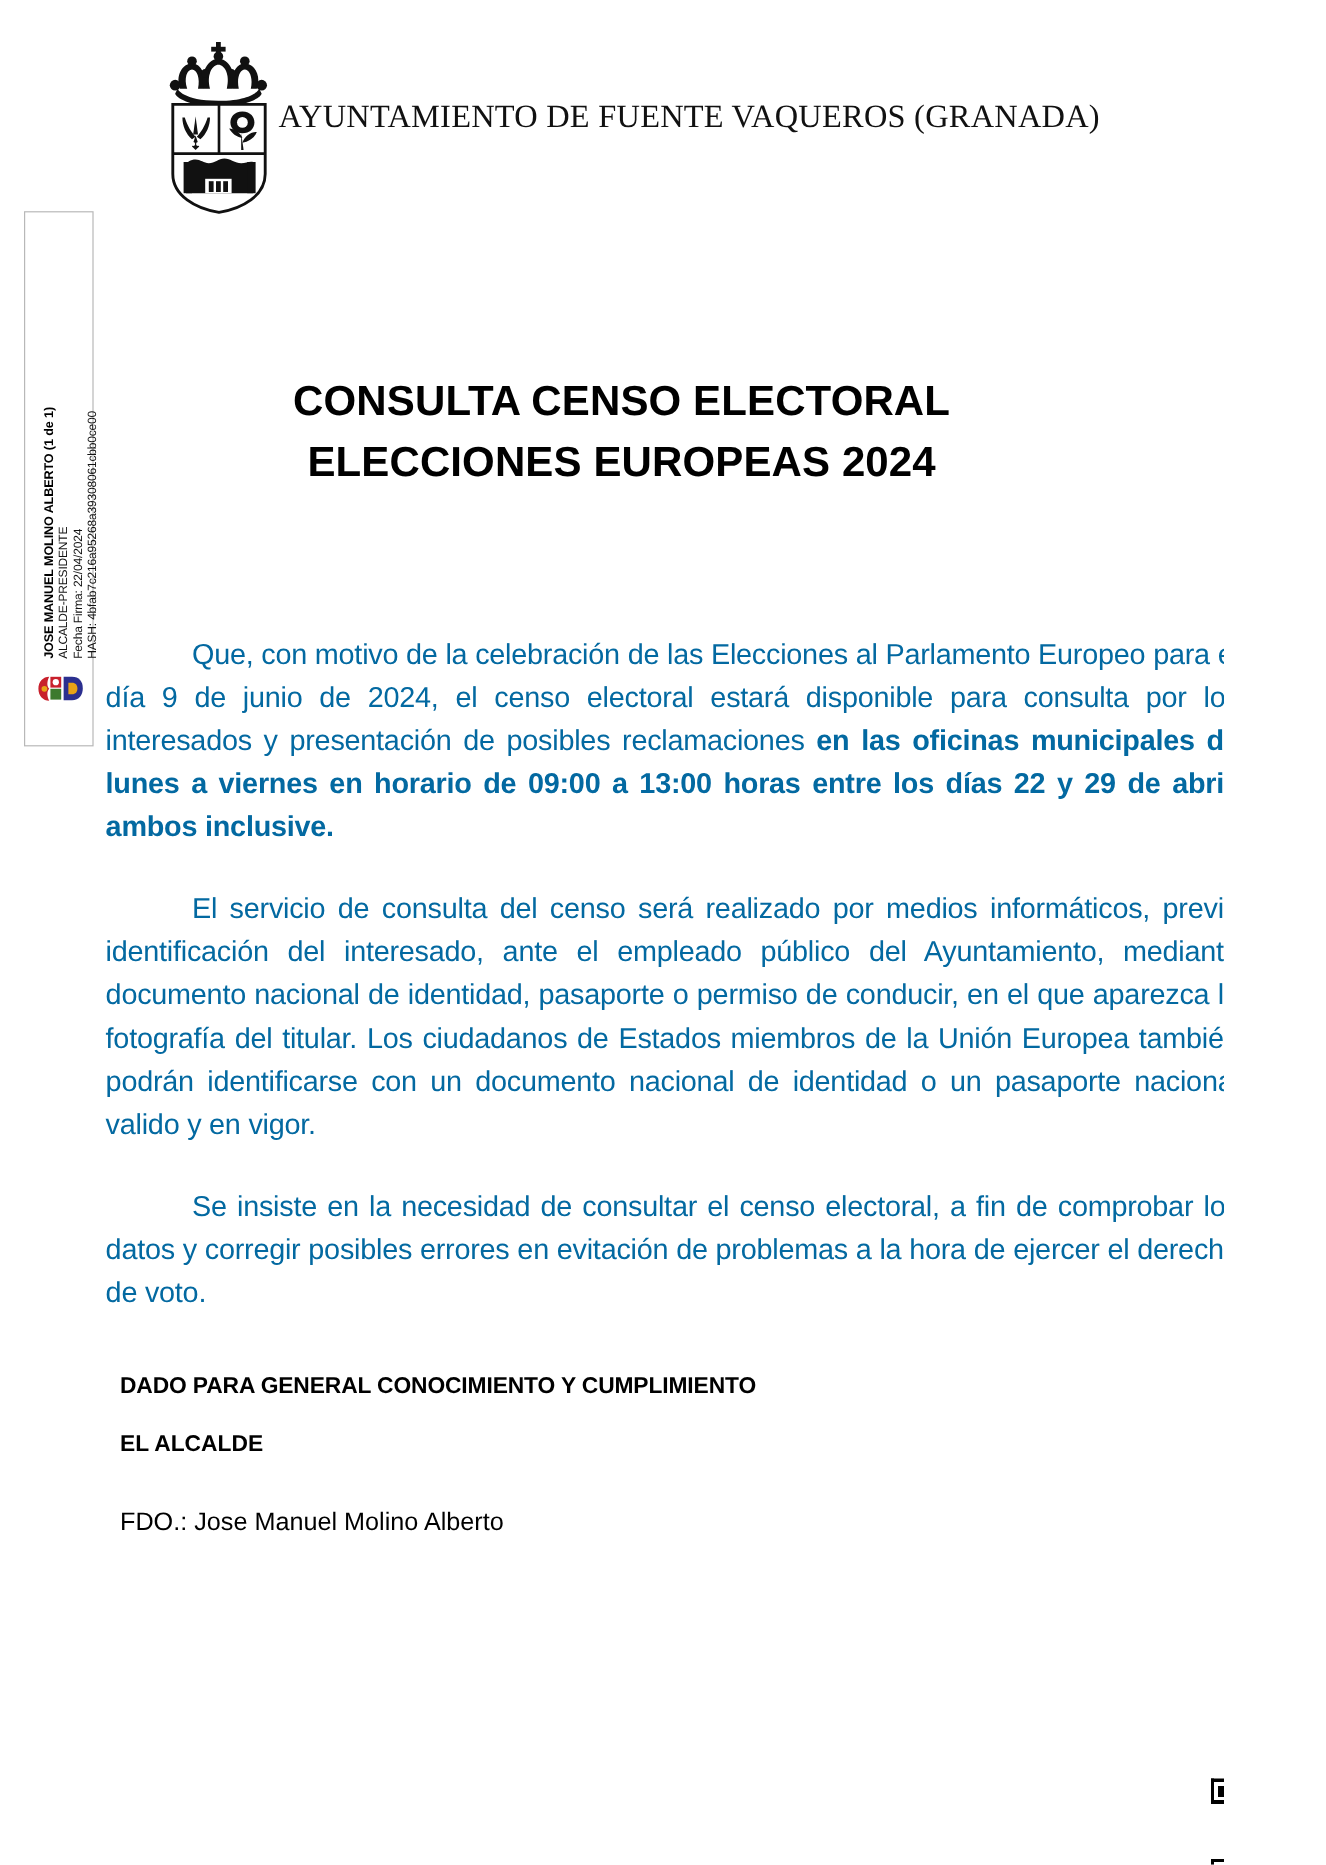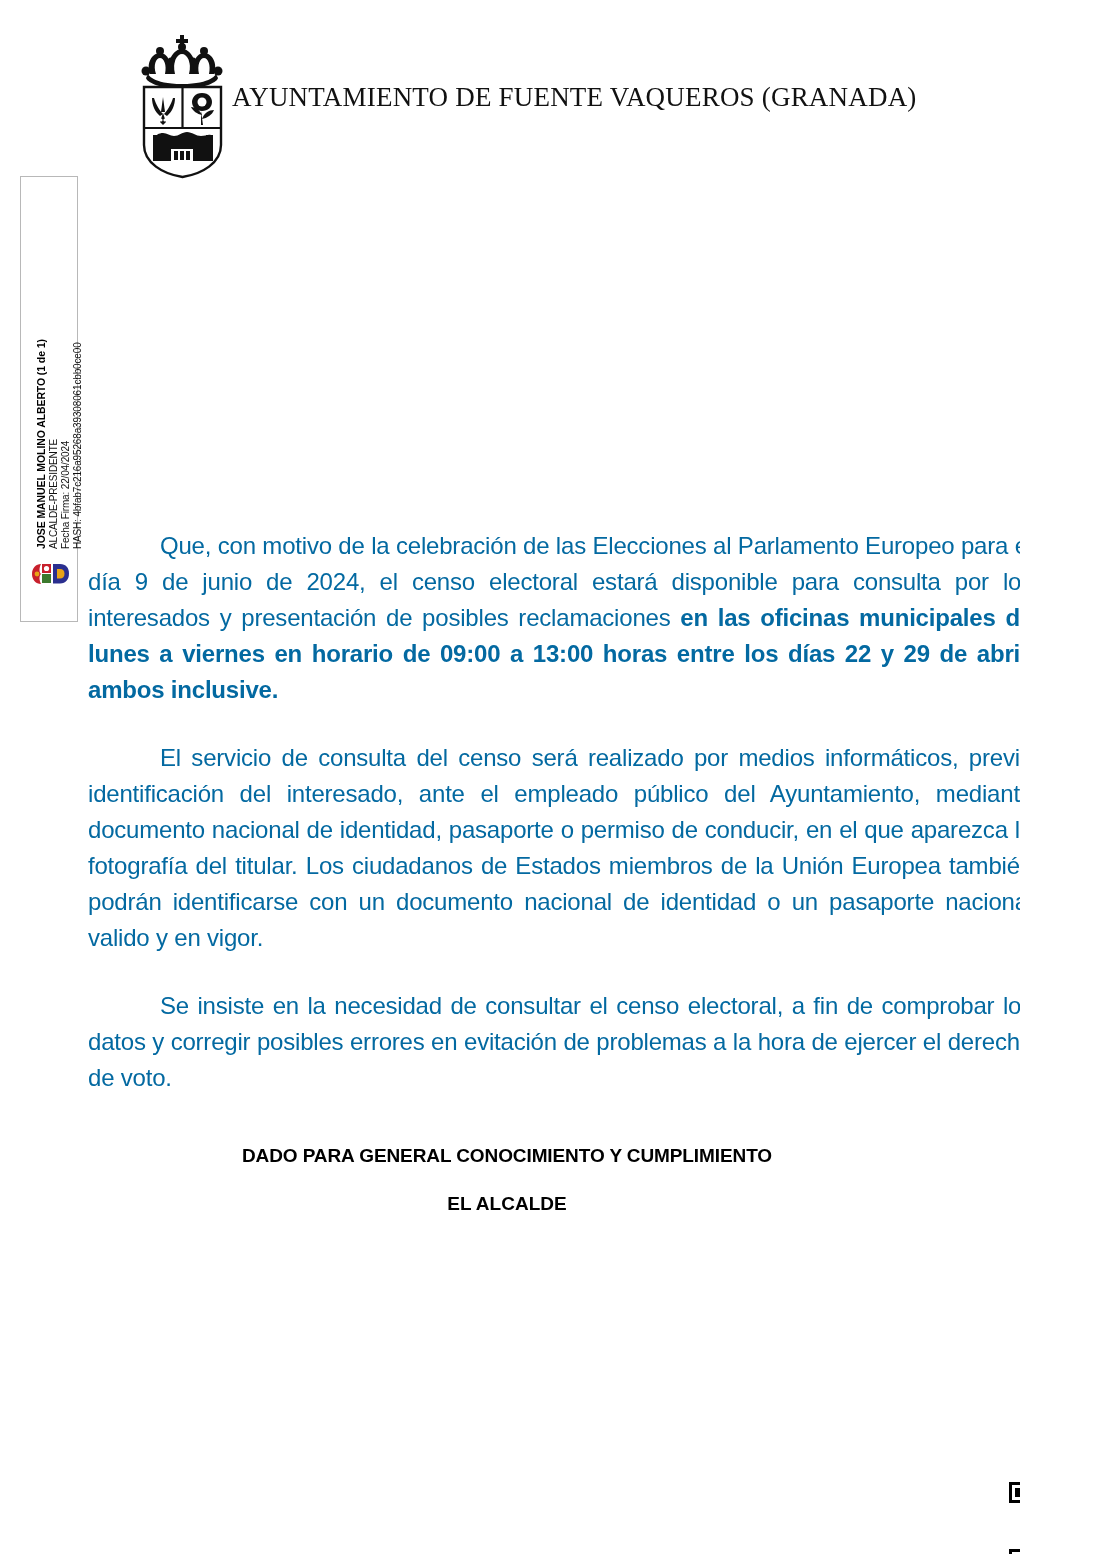--- a/index.html
+++ b/index.html
@@ -139,24 +139,24 @@
     line-height: 1.5;
     text-indent: 72px;
     letter-spacing: -0.2px;
     color: #0369a1;
   }
   p.para b { font-weight: bold; }
 
   
   .closing {
     position: absolute;
-    left: 72px;
+    left: 100px;
     top: 1145px;
     width: 870px;
-    text-align: center;
+    text-align: left;
   }
   .cl-line { display: block; }
   .cl-bold {
     font-weight: bold;
     font-size: 19px;
     letter-spacing: -0.1px;
   }
   .cl-alcalde {
     font-weight: bold;
     font-size: 19px;
@@ -262,32 +262,37 @@
           <circle cx="16.5" cy="7.5" r="2.6" fill="#ffffff"></circle>
           <rect x="12" y="13" width="9" height="9" fill="#3c7a2e"></rect>
 
           <path d="M23 3 L30 3 C36 3, 39 7, 39 12.5 C39 18, 36 22.5, 30 22.5 L23 22.5 Z" fill="#2b2f8f"></path>
           <path d="M27 8 L30 8 C33 8, 34.5 10, 34.5 12.7 C34.5 15.5, 33 17.5, 30 17.5 L27 17.5 Z" fill="#e8a317"></path>
         </g>
       </svg>
     </div>
   </div>
 
+  <div class="doc-title">
+    <span class="tl">CONSULTA CENSO ELECTORAL</span>
+    <span class="tl">ELECCIONES EUROPEAS 2024</span>
+  </div>
 
   <div class="body-wrap">
     <p class="para"><span>Que, con motivo de la celebración de las Elecciones al Parlamento Europeo para el día 9 de junio de 2024, el censo electoral estará disponible para consulta por los interesados y presentación de posibles reclamaciones </span><b>en las oficinas municipales de lunes a viernes en horario de 09:00 a 13:00 horas entre los días 22 y 29 de abril, ambos inclusive.</b></p>
 
     <p class="para">El servicio de consulta del censo será realizado por medios informáticos, previa identificación del interesado, ante el empleado público del Ayuntamiento, mediante documento nacional de identidad, pasaporte o permiso de conducir, en  el que aparezca la fotografía del titular. Los ciudadanos de Estados miembros de la Unión Europea también podrán identificarse con un documento nacional de identidad o un pasaporte nacional valido y en vigor.</p>
 
     <p class="para">Se insiste en la necesidad de consultar el censo electoral, a fin de comprobar los datos y corregir posibles errores en evitación de problemas a la hora de ejercer el derecho de voto.</p>
   </div>
 
   <div class="closing">
     <span class="cl-line cl-bold">DADO PARA GENERAL CONOCIMIENTO Y CUMPLIMIENTO</span>
     <span class="cl-line cl-alcalde">EL ALCALDE</span>
+    <span class="cl-line cl-fdo">FDO.: Jose Manuel Molino Alberto</span>
   </div>
 
   <div class="right-strip">
     
   </div>
 
   <div class="qr">
     <svg viewBox="0 0 29 29" width="88" height="88" shape-rendering="crispEdges" aria-hidden="true">
       <rect width="29" height="29" fill="#ffffff"></rect>
       <g fill="#000000">

